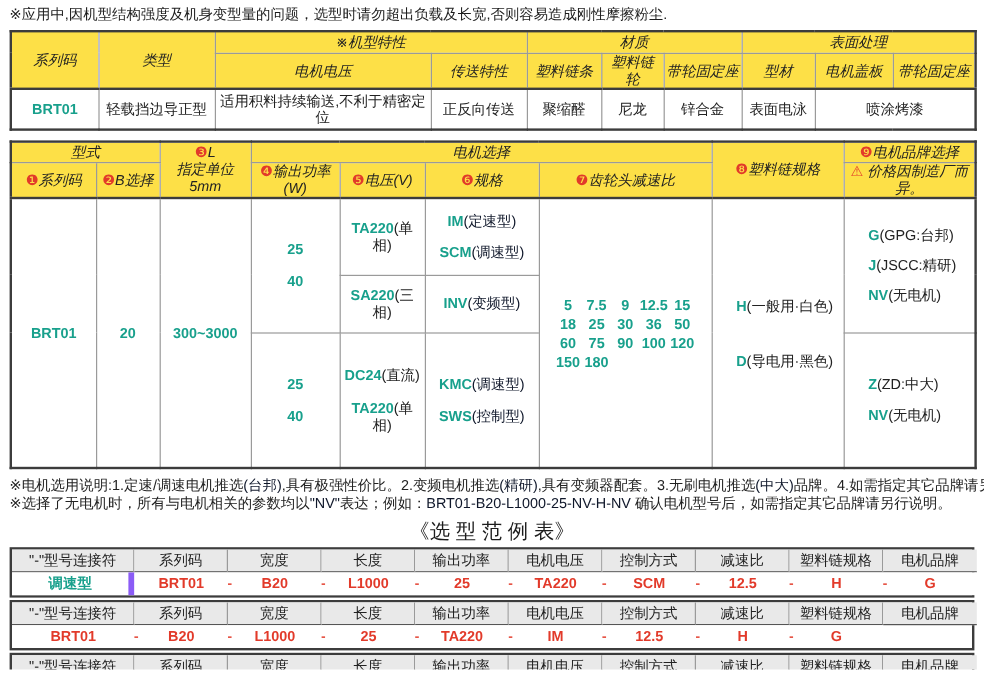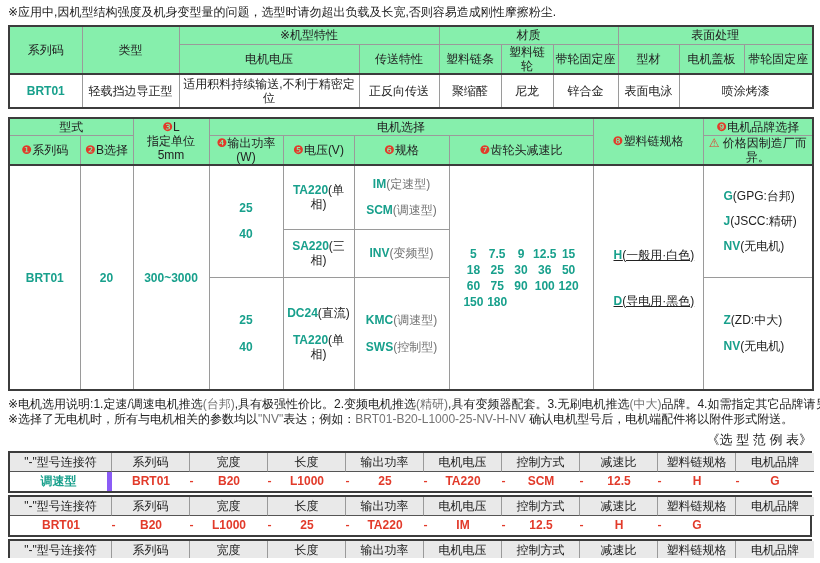--- a/index.html
+++ b/index.html
@@ -13,46 +13,46 @@
 
   .note-top { margin:2px 0 5px 0; line-height:15px; color:#1c1c1c; }
 
   table { border-collapse:collapse; table-layout:fixed; width:804px; }
   th,td {
     border:1px solid #9a9a9a; font-size:12px; font-weight:normal;
     text-align:center; vertical-align:middle; padding:0 2px; overflow:hidden;
     line-height:14px;
   }
   .t1, .sel { border:2px solid #3c3c3c; }
-  .t1 th, .sel th { background:#86efac; }
+  .t1 th, .sel th { background:#fde047;font-style:italic; }
   .t1 tbody tr td { border-top:2px solid #3c3c3c; }
   .sel tbody tr.b1 td { border-top:2px solid #3c3c3c; }
   .sel { margin-top:8px; }
 
   .code { color:#18a08c; font-weight:bold; }
-  .redtxt { color:#737373; }
+  .redtxt { color:#0f172a; }
   .redbold { color:#e23a2a; font-weight:bold; }
   .circ { color:#e23a2a; font-weight:normal; }
   .warn { color:#e23a2a; }
 
   .vstack { display:flex; flex-direction:column; align-items:center; justify-content:center; }
-  .g11 { gap:11px; } .g12 { gap:12px; } .g13 { gap:13px; } .g14 { gap:32px;text-decoration:underline; }
+  .g11 { gap:11px; } .g12 { gap:12px; } .g13 { gap:13px; } .g14 { gap:32px; }
   .vstack.left { align-items:flex-start; }
   td.padl { text-align:center; padding-left:20px;margin-left:32px; }
 
   .ratio-grid {
     display:grid; grid-template-columns:repeat(5,1fr);
     row-gap:2px; padding:0 10px; width:100%;
   }
   .ratio-grid span { color:#18a08c; font-weight:bold; }
 
   .notes { margin-top:6px; line-height:15px; }
   .notes div { white-space:nowrap; }
 
-  .ex-title { text-align:right; font-size:13px; margin:4px 0 2px 0; color:#1c1c1c; }
+  .ex-title { text-align:center; font-size:17px; margin:4px 0 2px 0; color:#1c1c1c; }
 
   .ex-sub {
     width:804px; border:2px solid #3c3c3c; margin-top:2px;
   }
   .ex-row { display:grid; grid-template-columns:102px repeat(9,78px); }
   .ex-row > div {
     height:19px; line-height:18px; text-align:center; overflow:hidden;
     border-right:1px solid #9a9a9a; position:relative;
   }
   .ex-row > div:last-child { border-right:none; }
@@ -262,21 +262,21 @@
         </td>
       </tr>
     </tbody>
   </table>
 
   <div class="notes">
     <div>
       <span>※电机选用说明:1.定速/调速电机推选</span><span class="redtxt">(台邦)</span><span>,具有极强性价比。2.变频电机推选</span><span class="redtxt">(精研)</span><span>,具有变频器配套。3.无刷电机推选</span><span class="redtxt">(中大)</span><span>品牌。4.如需指定其它品牌请另行说明。</span>
     </div>
     <div>
-      <span>※选择了无电机时，所有与电机相关的参数均以</span><span class="redtxt">"NV"</span><span>表达；例如：</span><span class="redtxt">BRT01-B20-L1000-25-NV-H-NV</span><span> 确认电机型号后，电机端配件将以附件形式附送。</span>
+      <span>※选择了无电机时，所有与电机相关的参数均以</span><span class="redtxt">"NV"</span><span>表达；例如：</span><span class="redtxt">BRT01-B20-L1000-25-NV-H-NV</span><span> 确认电机型号后，如需指定其它品牌请另行说明。</span>
     </div>
   </div>
 
   <div class="ex-title">《选 型 范 例 表》</div>
 
   <div class="ex-sub">
     <div class="ex-row ex-hrow">
       <div>"-"型号连接符</div>
       <div>系列码</div>
       <div>宽度</div>

